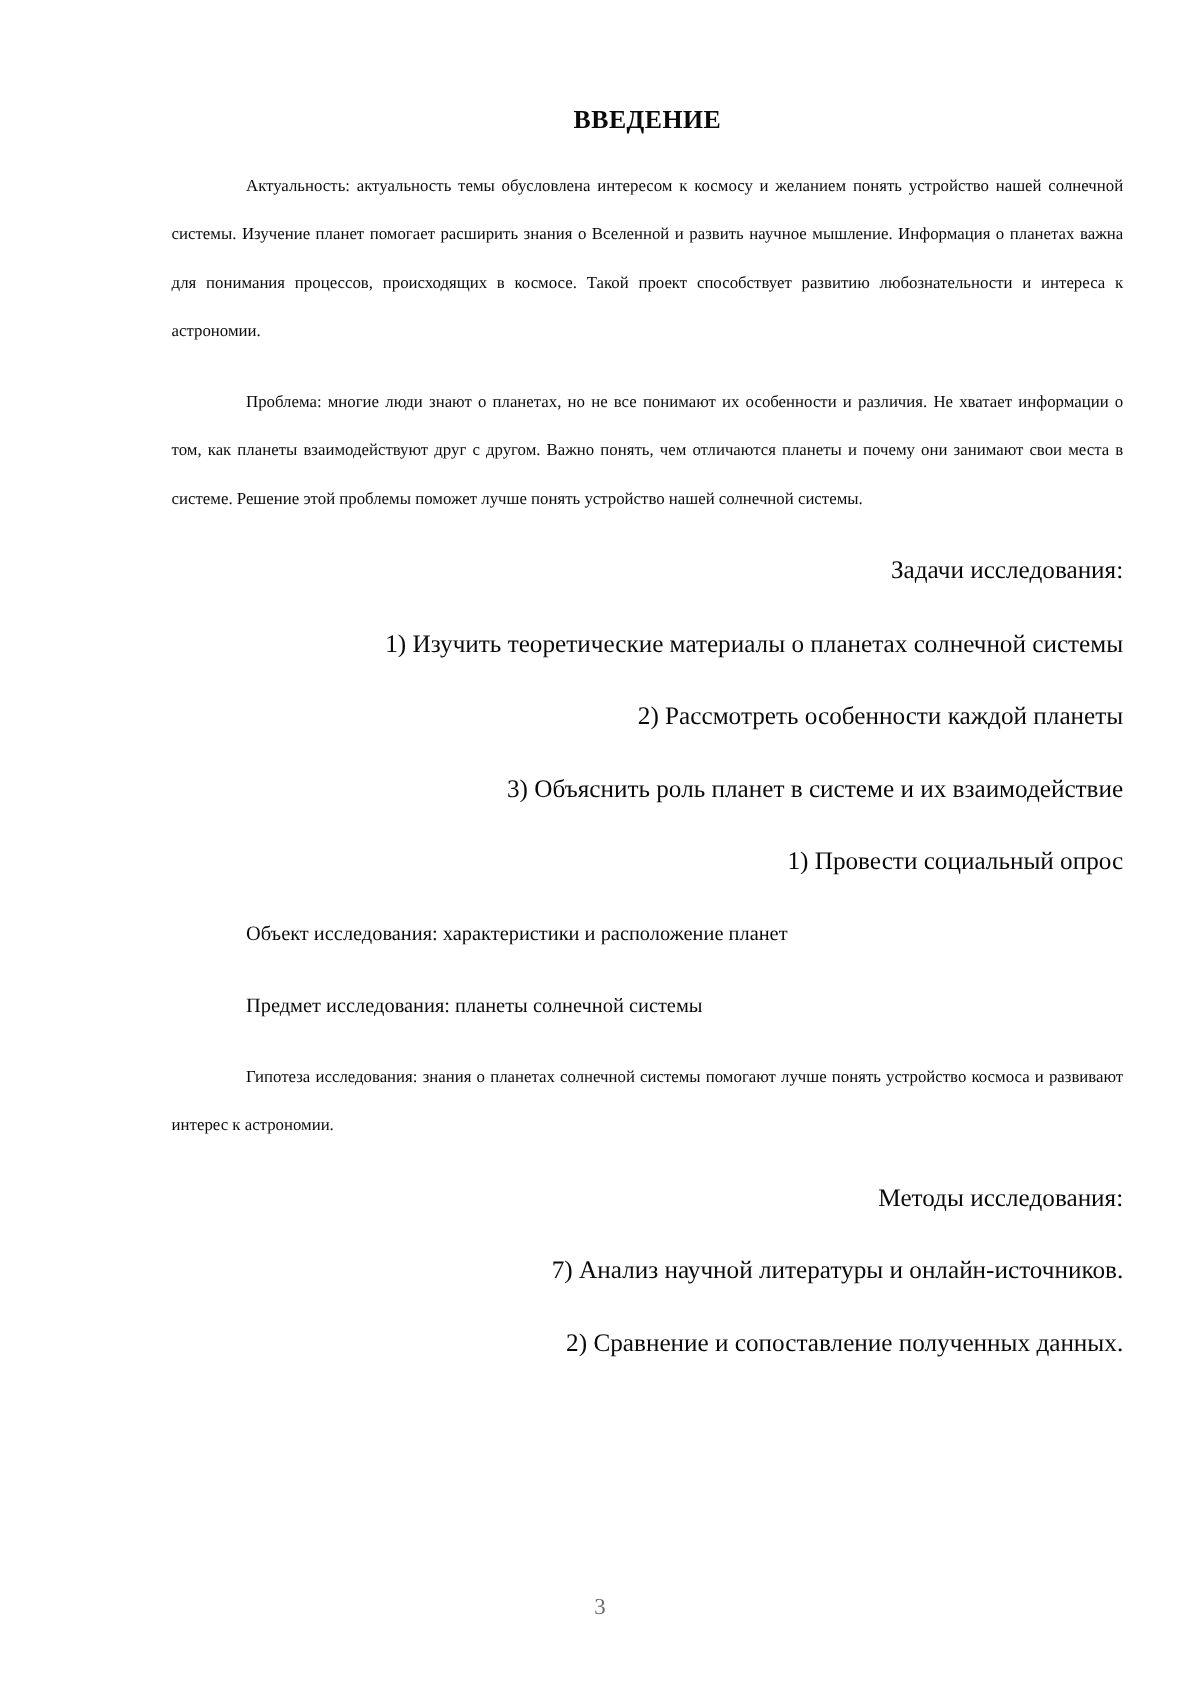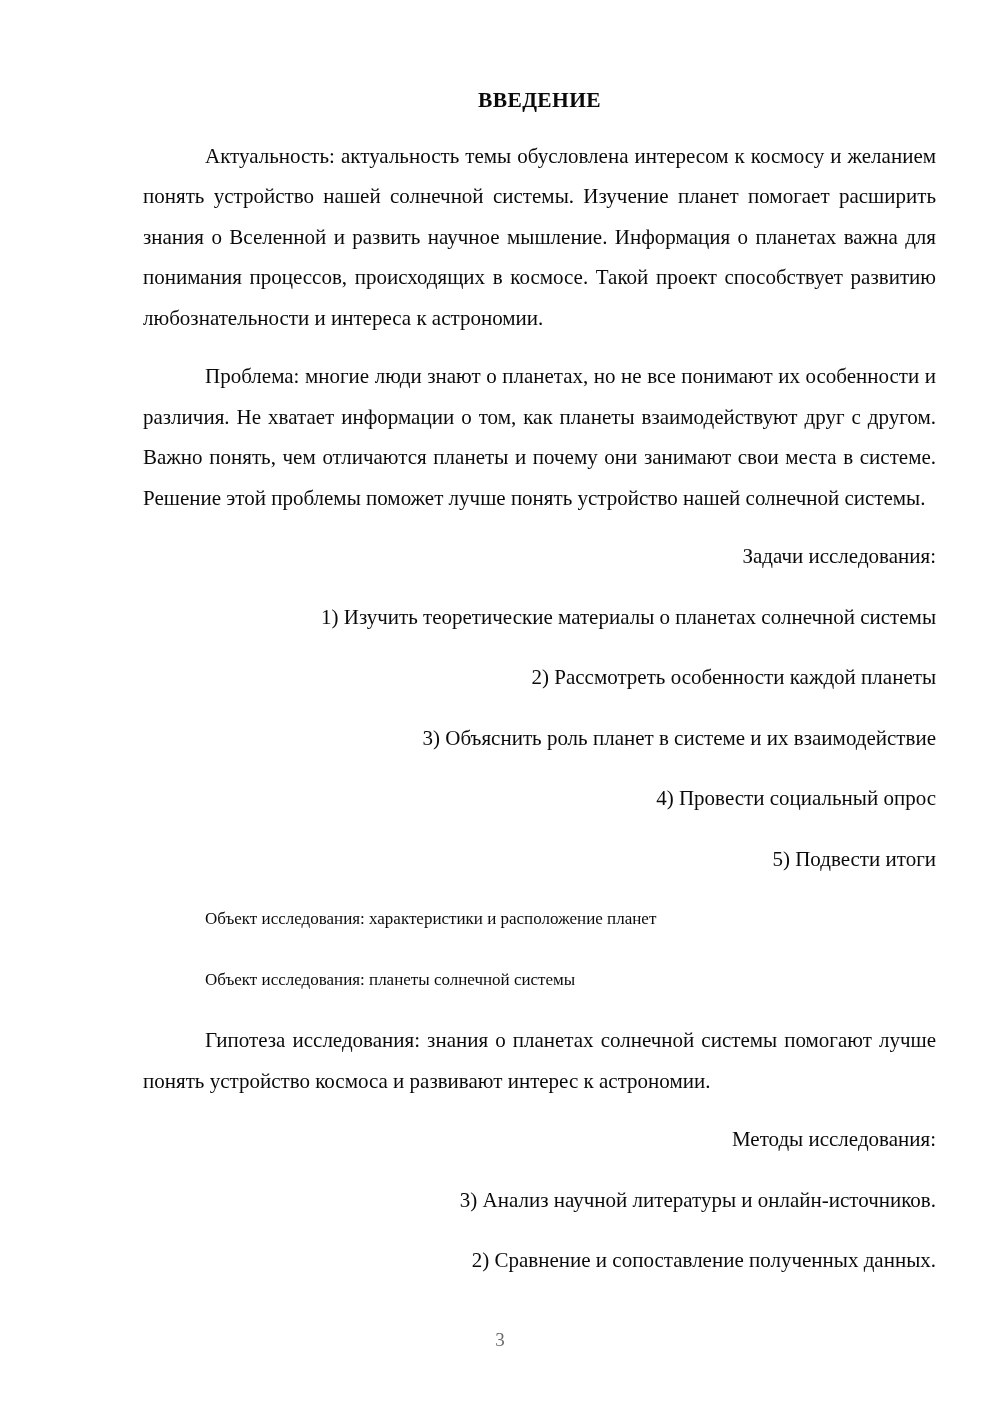--- a/index.html
+++ b/index.html
@@ -35,21 +35,21 @@
   .doc-title {
     font-size: 21.5px;
     font-weight: bold;
     text-align: center;
     letter-spacing: 0.4px;
     margin: 0 0 22px 0;
     line-height: 1.2;
   }
 
   .para {
-    font-size: 21px;
+    font-size: 14px;
     line-height: 40.5px;
     text-align: justify;
     text-justify: inter-word;
     text-indent: 62px;
     margin: 0 0 18px 0;
     hyphens: none;
   }
 
   .lead-line {
     font-size: 21px;
@@ -105,34 +105,33 @@
 
     <p class="para">Проблема: многие люди знают о планетах, но не все понимают их особенности и различия. Не хватает информации о том, как планеты взаимодействуют друг с другом. Важно понять, чем отличаются планеты и почему они занимают свои места в системе. Решение этой проблемы поможет лучше понять устройство нашей солнечной системы.</p>
 
 
     <p class="lead-line">Задачи исследования:</p>
 
     <ul class="list">
       <li class="list-item">1) Изучить теоретические материалы о планетах солнечной системы</li>
       <li class="list-item">2) Рассмотреть особенности каждой планеты</li>
       <li class="list-item">3) Объяснить роль планет в системе и их взаимодействие</li>
-      <li class="list-item">4) Провести социальный опрос</li>
-      <li class="list-item">5) Подвести итоги</li>
+      <li class="list-item">1) Провести социальный опрос</li>
     </ul>
 
     <p class="sub-line">Объект исследования: характеристики и расположение планет</p>
 
-    <p class="sub-line">Объект исследования: планеты солнечной системы</p>
+    <p class="sub-line">Предмет исследования: планеты солнечной системы</p>
 
     <p class="para">Гипотеза исследования: знания о планетах солнечной системы помогают лучше понять устройство космоса и развивают интерес к астрономии.</p>
 
     <p class="lead-line">Методы исследования:</p>
 
     <ul class="list">
-      <li class="list-item">3) Анализ научной литературы и онлайн-источников.</li>
+      <li class="list-item">7) Анализ научной литературы и онлайн-источников.</li>
       <li class="list-item">2) Сравнение и сопоставление полученных данных.</li>
 
     </ul>
 
   </div>
 
   <div class="page-number">3</div>
 
 </div>
 

